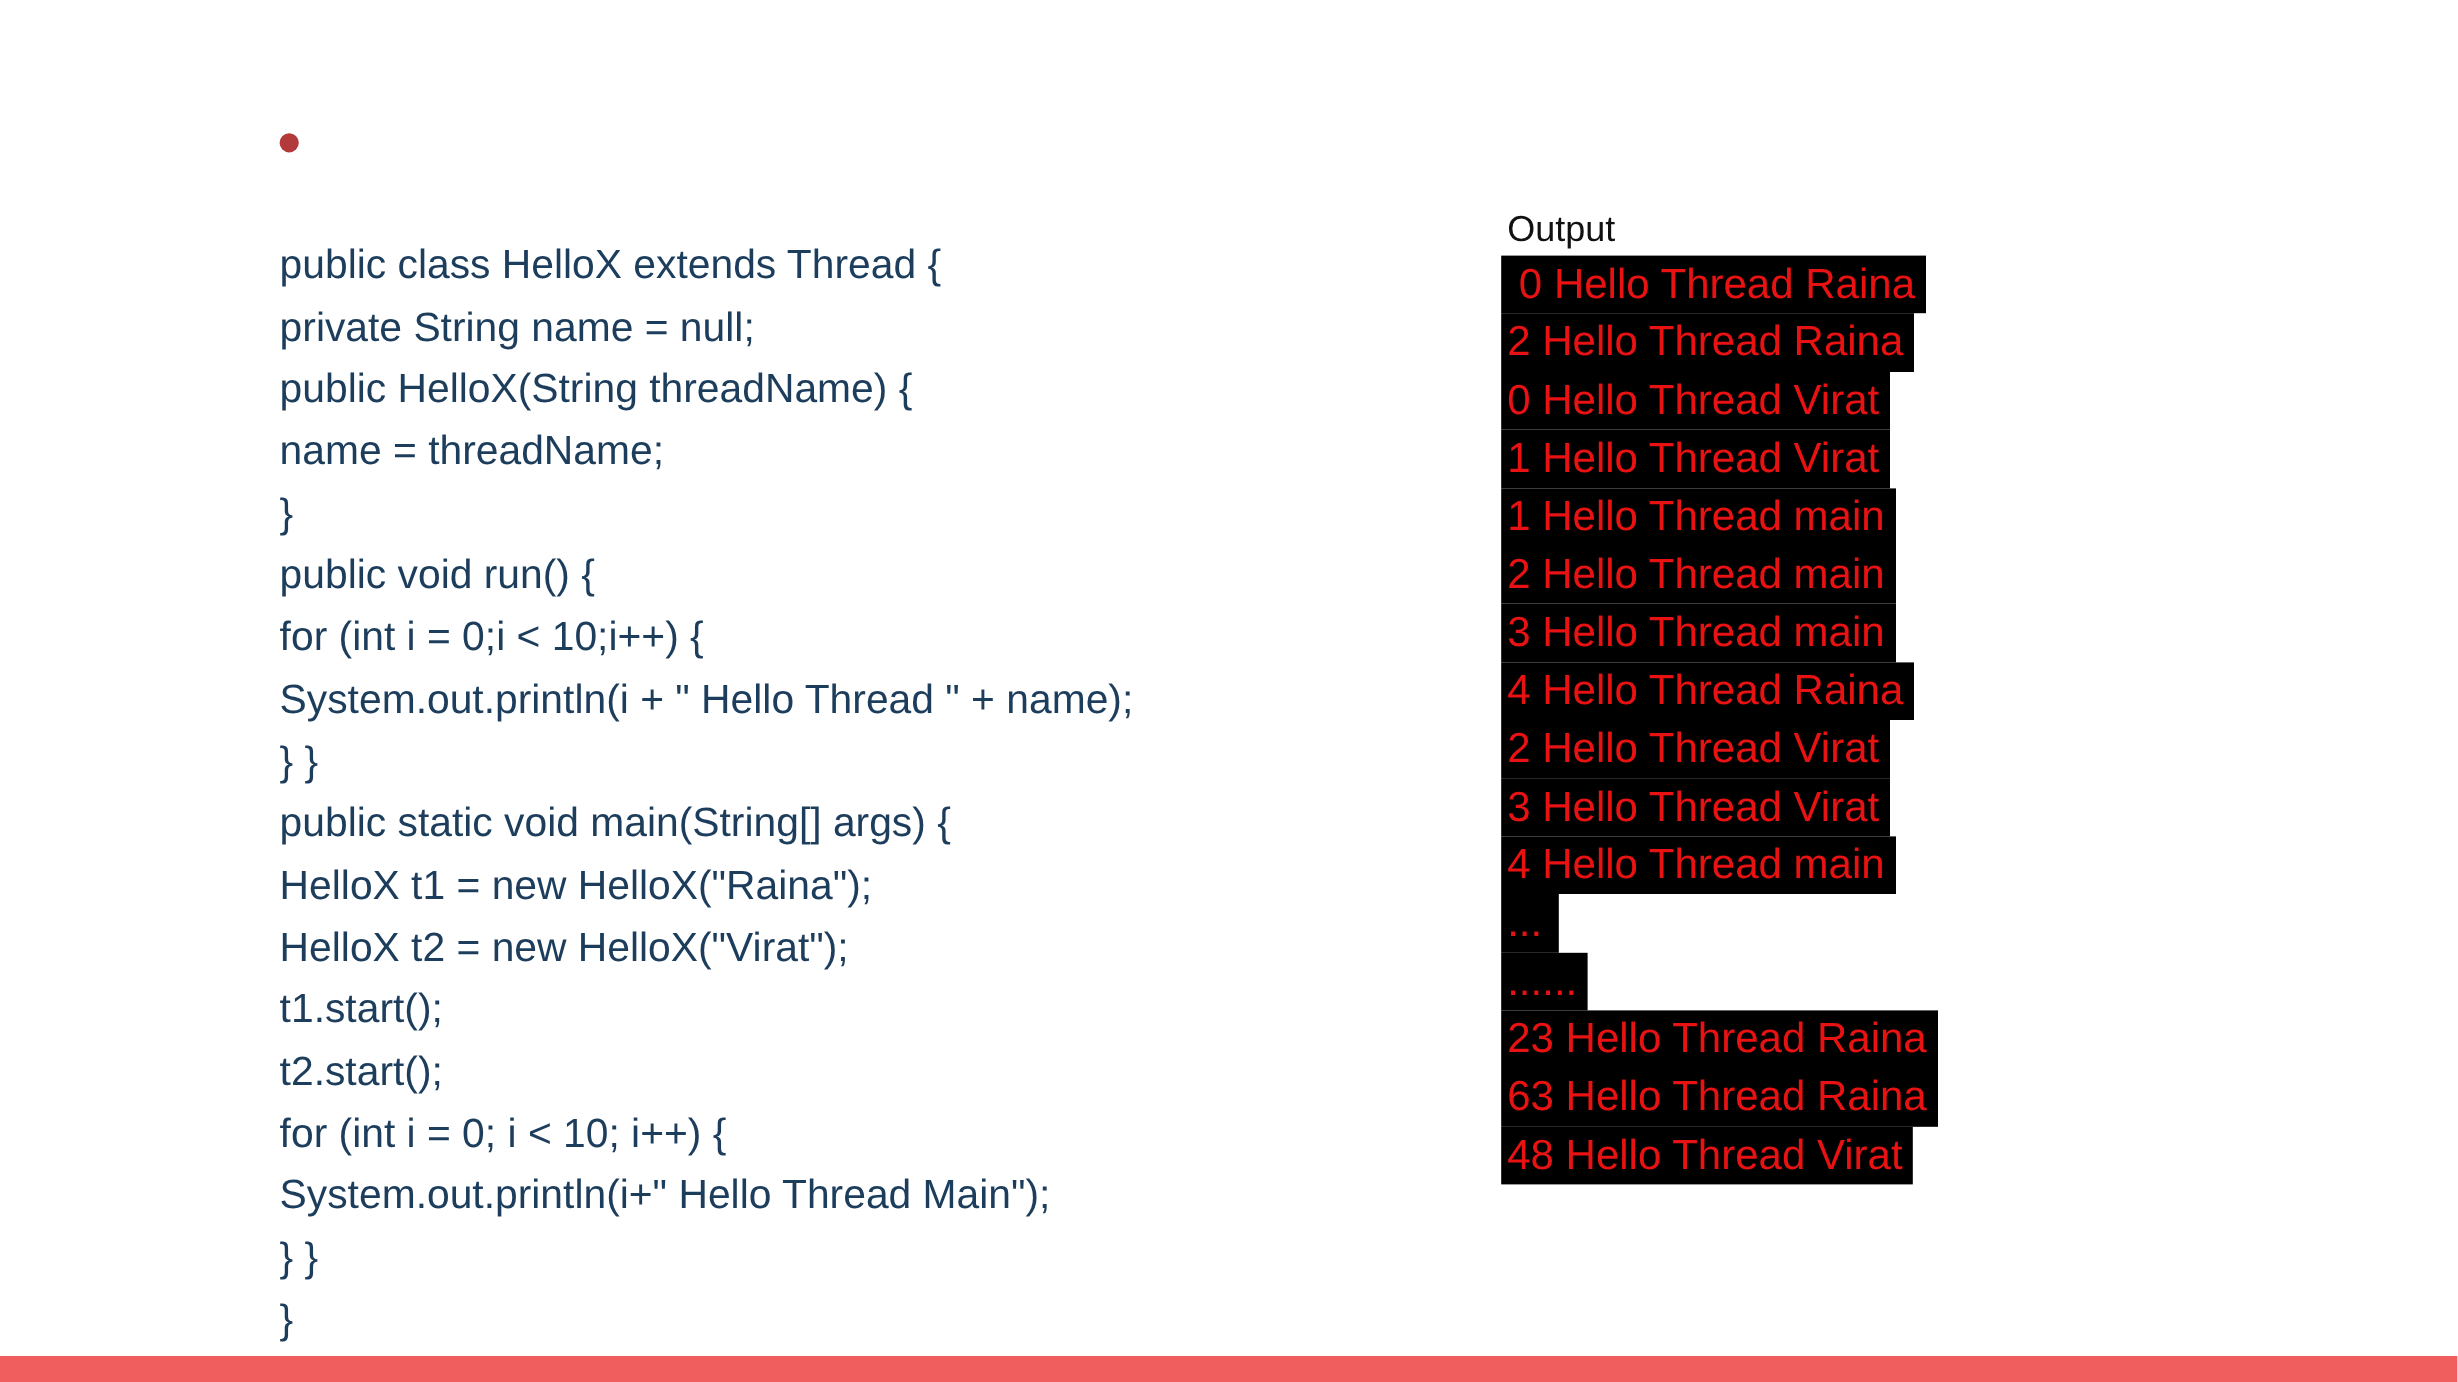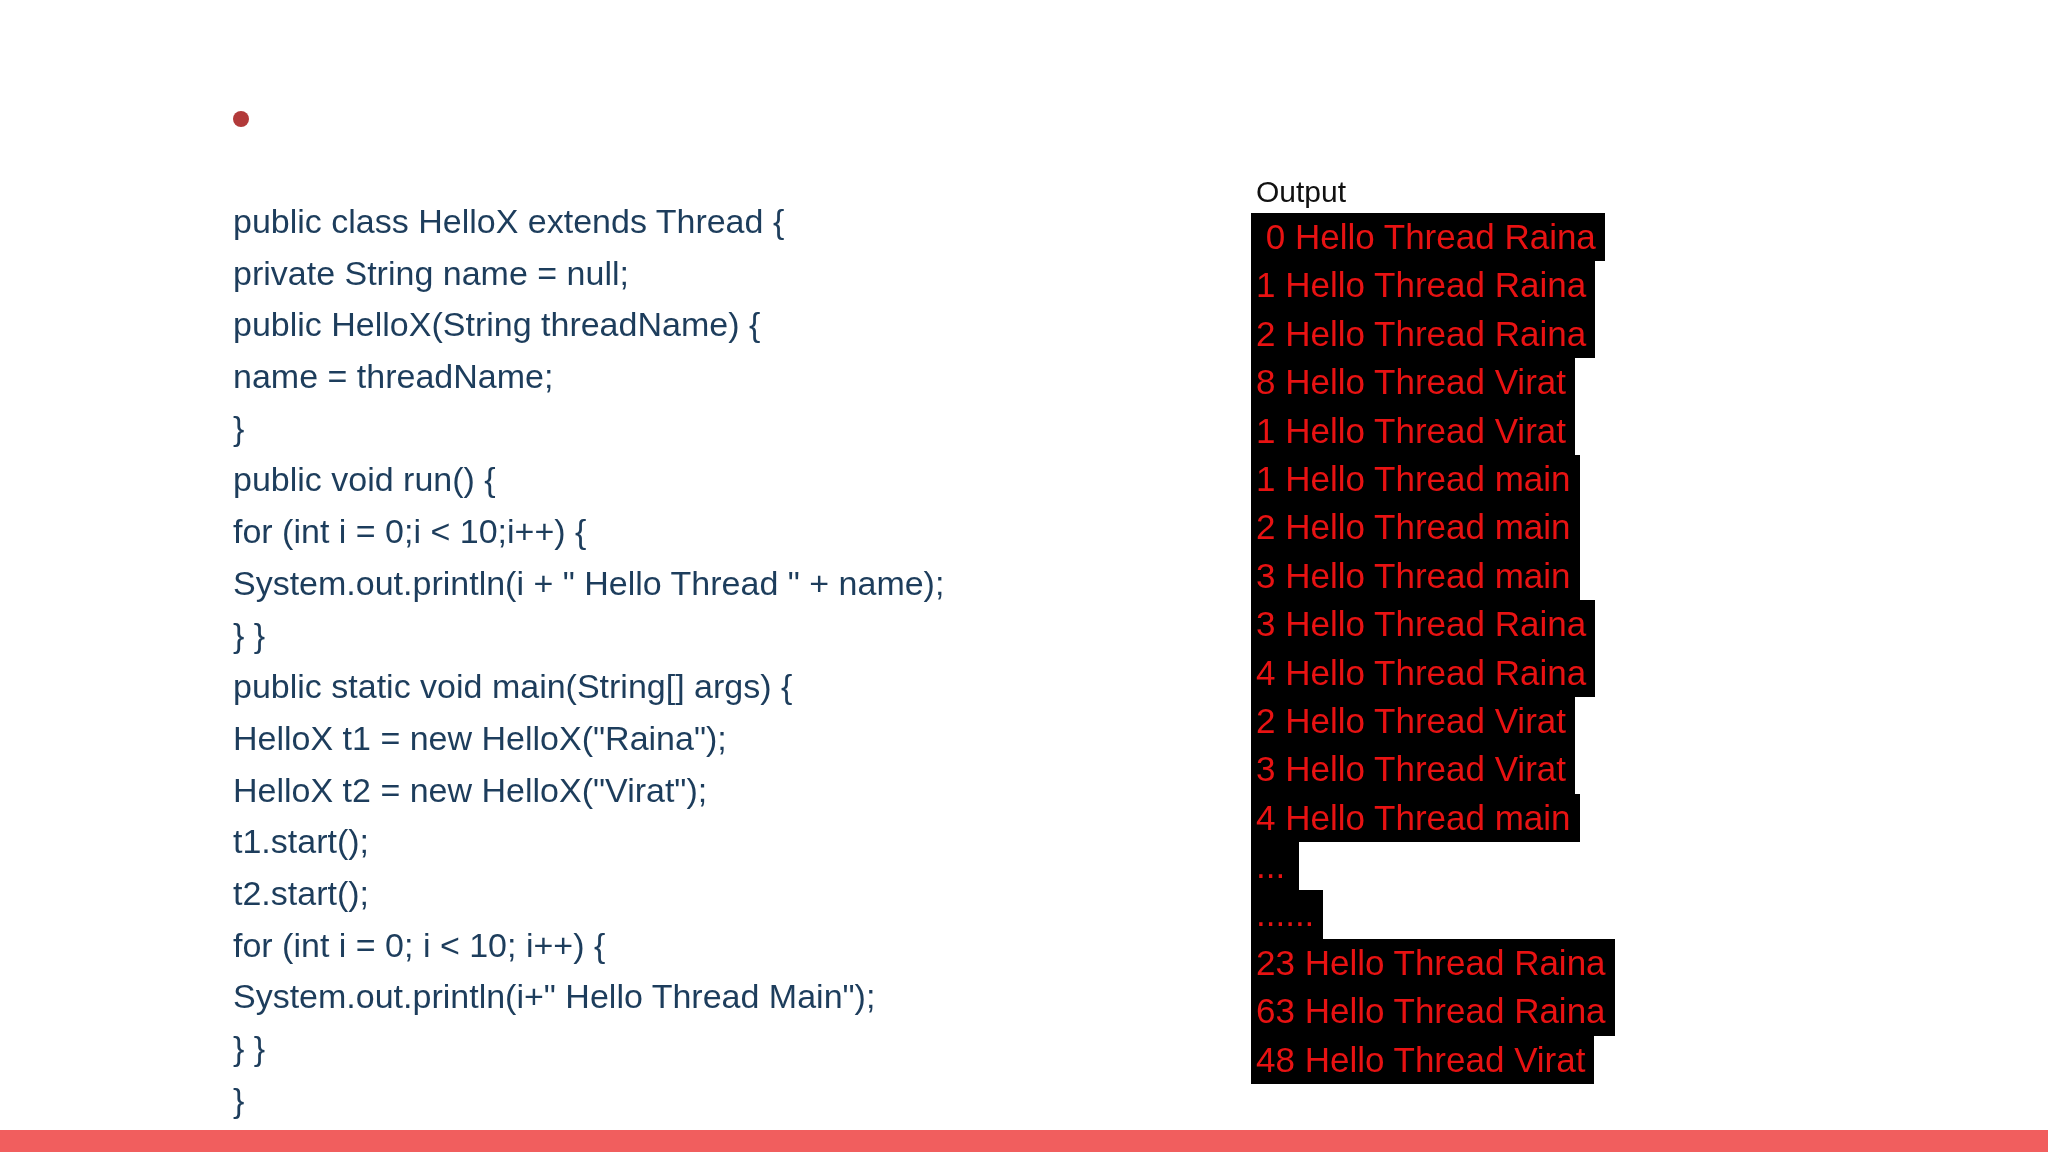--- a/index.html
+++ b/index.html
@@ -95,28 +95,26 @@
       <div class="code-line">for (int i = 0; i &lt; 10; i++) {</div>
       <div class="code-line">System.out.println(i+" Hello Thread Main");</div>
       <div class="code-line">} }</div>
       <div class="code-line">}</div>
     </div>
 
   <div class="output-panel">
     <div class="output-title">Output</div>
     <div class="output-lines">
         <div class="output-line"> 0 Hello Thread Raina</div>
-        <div class="output-line">1 Hello Thread Raina</div>
         <div class="output-line">2 Hello Thread Raina</div>
-        <div class="output-line">8 Hello Thread Virat</div>
+        <div class="output-line">0 Hello Thread Virat</div>
         <div class="output-line">1 Hello Thread Virat</div>
         <div class="output-line">1 Hello Thread main</div>
         <div class="output-line">2 Hello Thread main</div>
         <div class="output-line">3 Hello Thread main</div>
-        <div class="output-line">3 Hello Thread Raina</div>
         <div class="output-line">4 Hello Thread Raina</div>
         <div class="output-line">2 Hello Thread Virat</div>
         <div class="output-line">3 Hello Thread Virat</div>
         <div class="output-line">4 Hello Thread main</div>
         <div class="output-line">...</div>
         <div class="output-line">......</div>
         <div class="output-line">23 Hello Thread Raina</div>
         <div class="output-line">63 Hello Thread Raina</div>
         <div class="output-line">48 Hello Thread Virat</div>
       </div>

